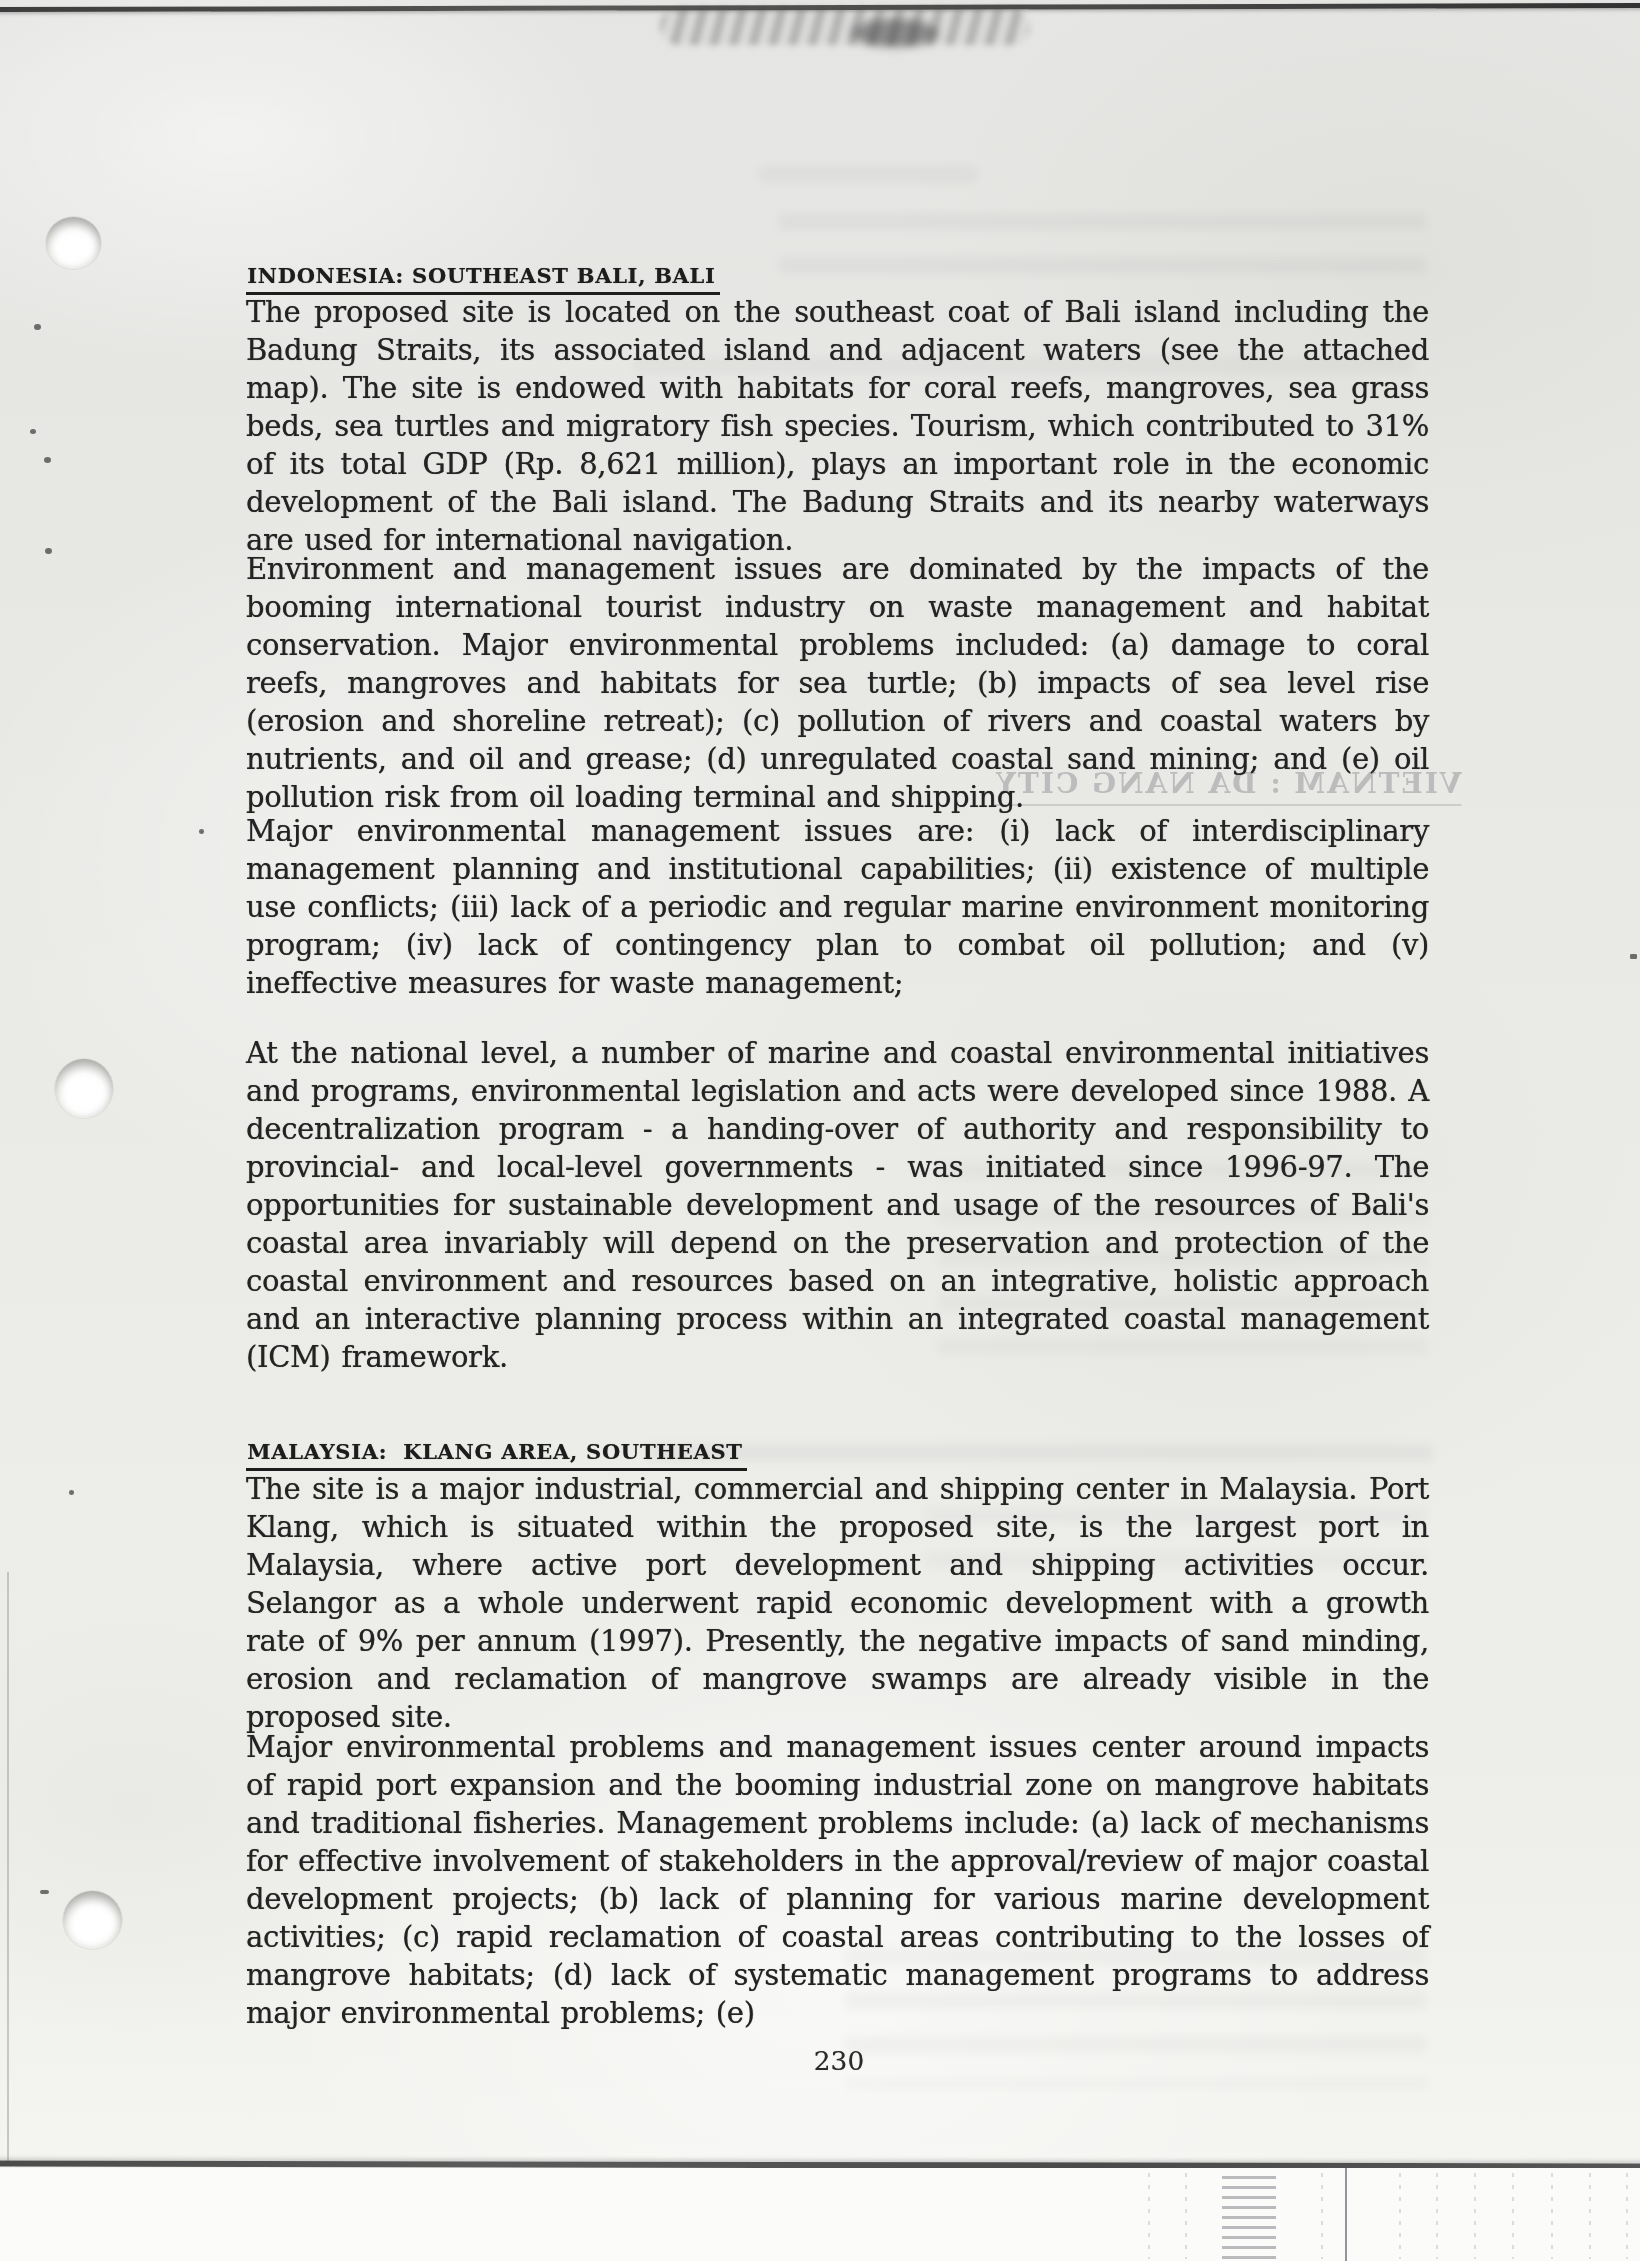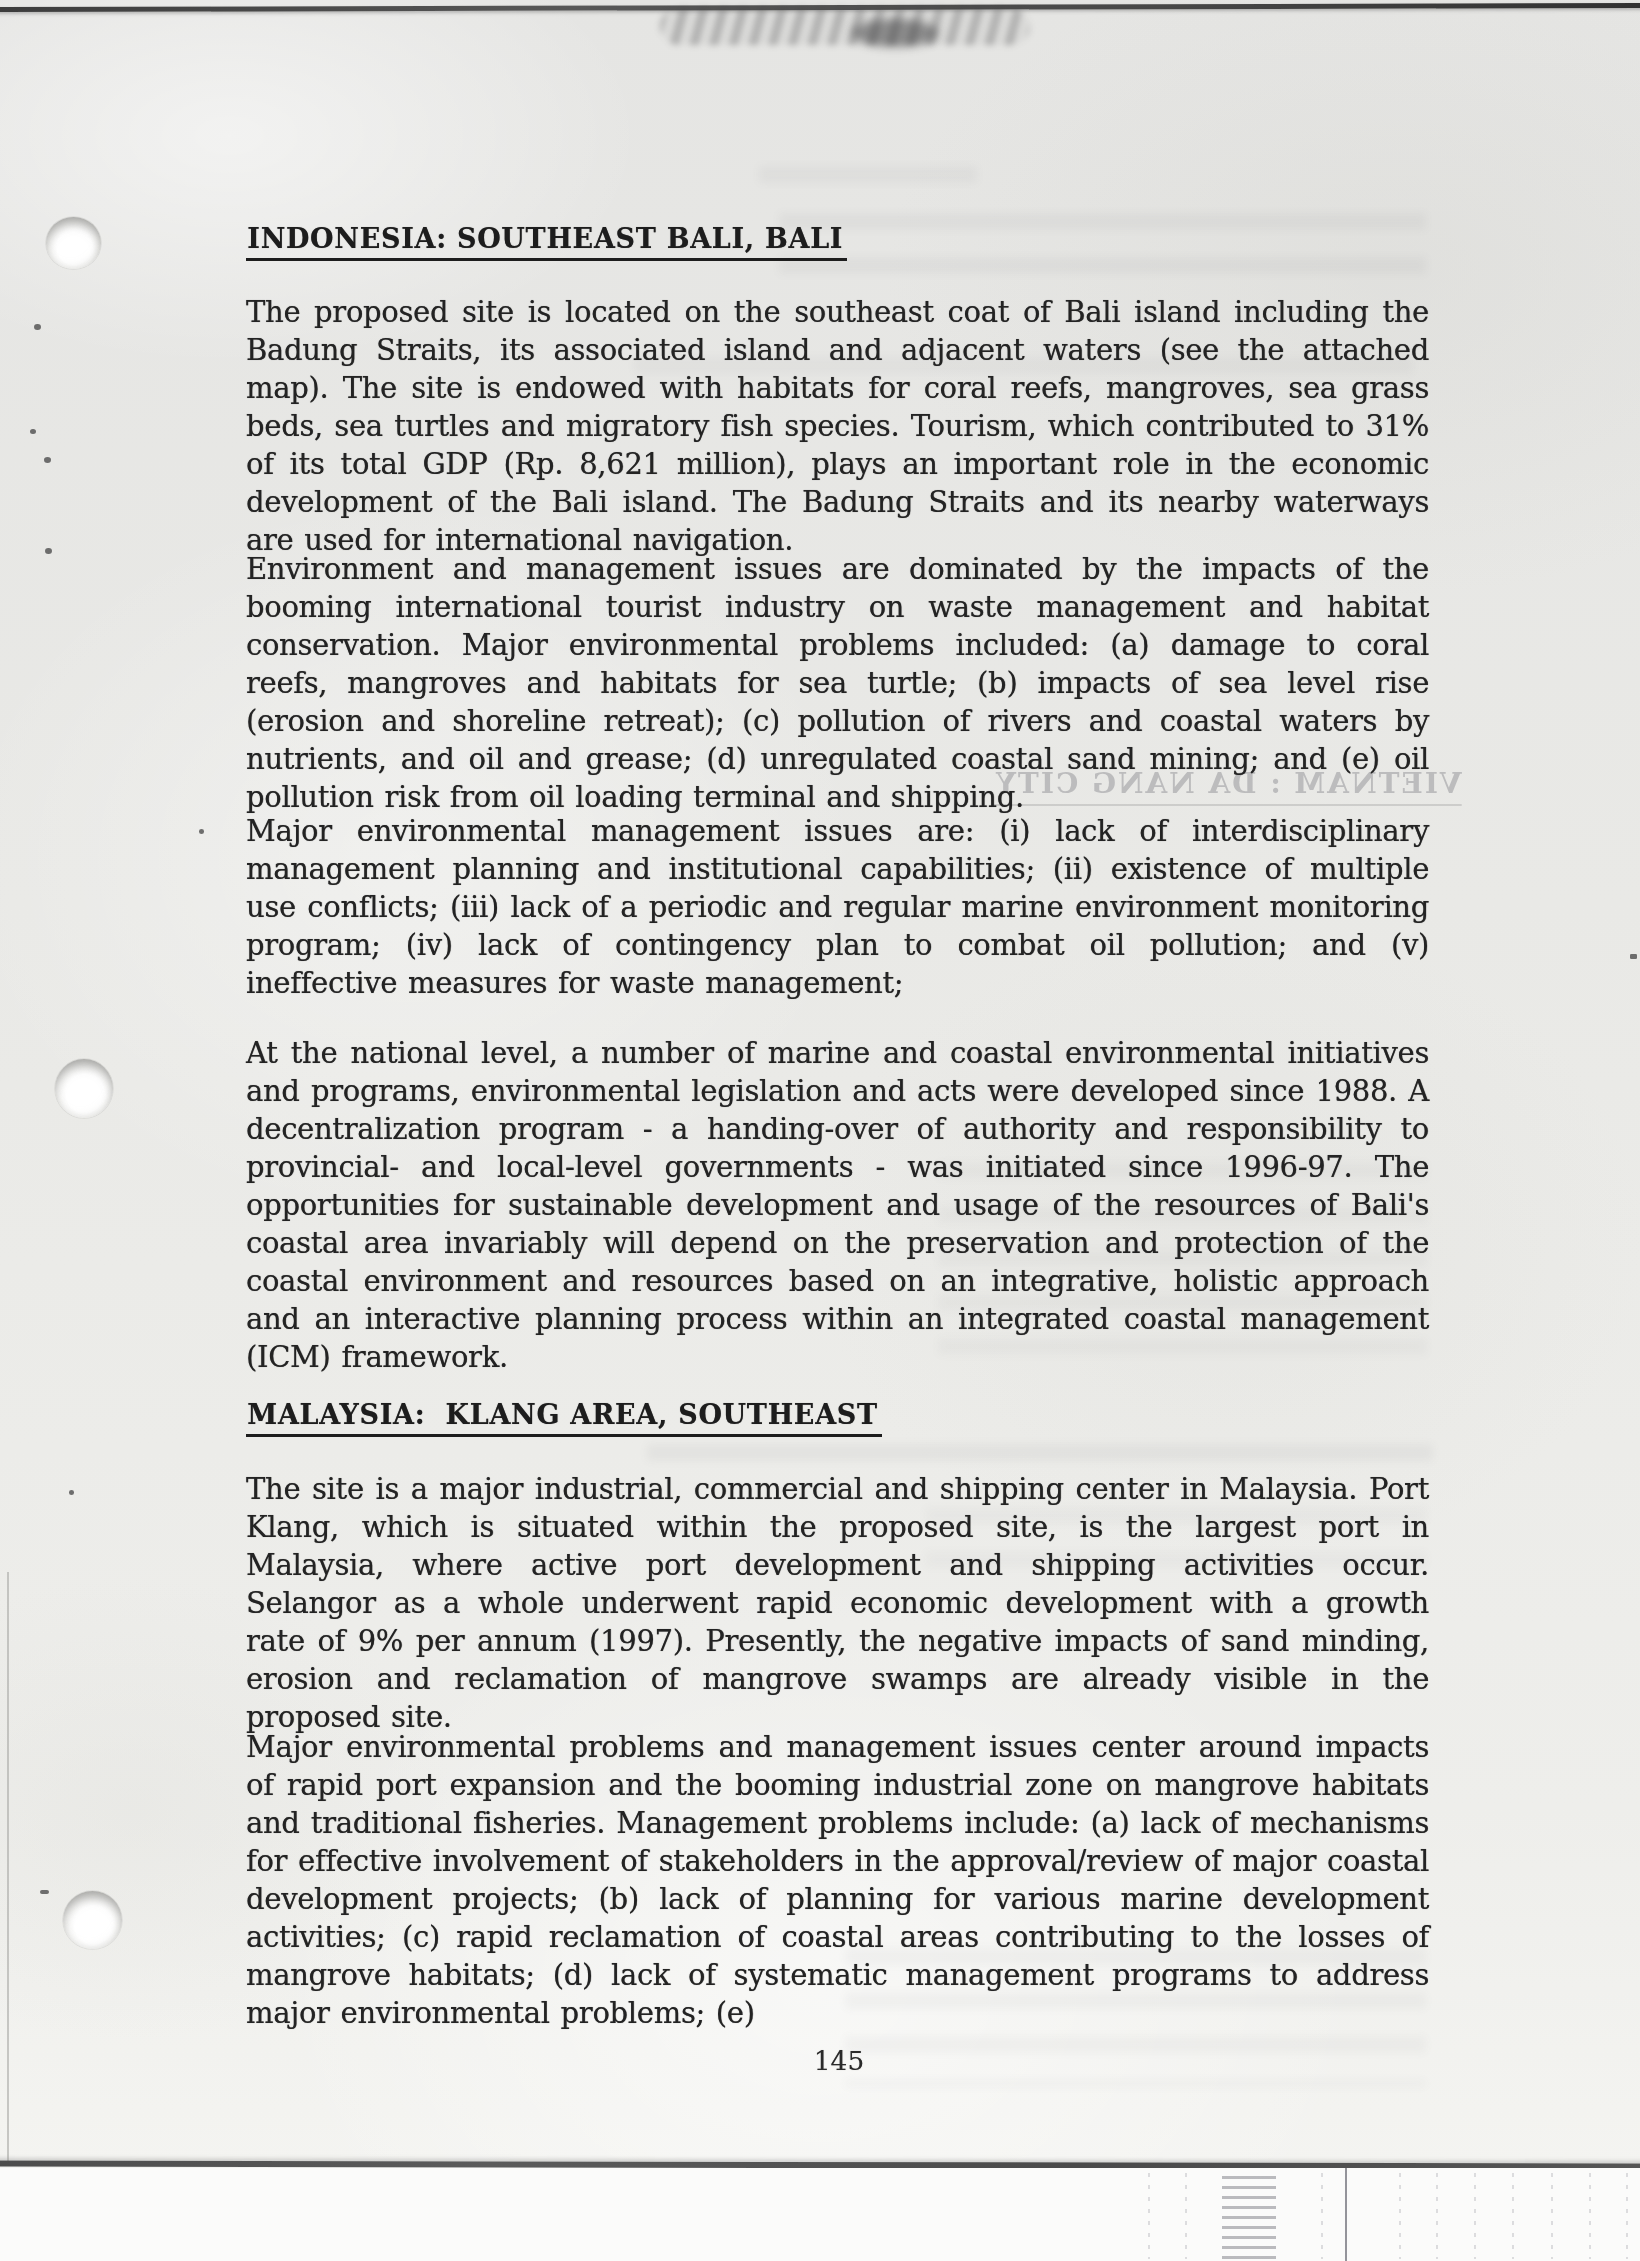--- a/index.html
+++ b/index.html
@@ -83,26 +83,27 @@
     font-family:"DejaVu Serif", serif; font-weight:700;
     font-size:28px; letter-spacing:2px; white-space:nowrap;
     color:rgba(104,104,110,.34);
     border-bottom:2.6px solid rgba(104,104,110,.22);
     padding-bottom:4px;
     filter:blur(0.7px);
   }
   
   .doc-heading{
     position:absolute; left:246px;
-    font-size:27px; font-weight:700; letter-spacing:0.7px;
+    font-size:21px; font-weight:700; letter-spacing:0.7px;
     color:#1d1d1d;
     border-bottom:3.3px solid #1d1d1d;
     padding:0 4px 4px 1.3px;
     white-space:pre-wrap;
     text-shadow:0 0 0.7px rgba(30,30,30,.6);
+    margin-top:40px;
   }
   .doc-para{
     position:absolute; left:246px; width:1183px;
     font-size:29px; line-height:38px;
     letter-spacing:-0.3px; word-spacing:2px;
     text-align:justify;
     color:#232323;
     text-shadow:0 0 0.8px rgba(34,34,34,.55), 0.4px 0.4px 0.4px rgba(34,34,34,.25);
   }
   .page-number{
@@ -154,21 +155,21 @@
 <div class="doc-para" style="top:812px;">Major environmental management issues are: (i) lack of interdisciplinary management planning and institutional capabilities; (ii) existence of multiple use conflicts; (iii) lack of a periodic and regular marine environment monitoring program; (iv) lack of contingency plan to combat oil pollution; and (v) ineffective measures for waste management;</div>
 
 <div class="doc-para" style="top:1034px;">At the national level, a number of marine and coastal environmental initiatives and programs, environmental legislation and acts were developed since 1988.  A decentralization program - a handing-over of authority and responsibility to provincial- and local-level governments - was initiated since 1996-97.  The opportunities for sustainable development and usage of the resources of Bali's coastal area invariably will depend on the preservation and protection of the coastal environment and resources based on an integrative, holistic approach and an interactive planning process within an integrated coastal management (ICM) framework.</div>
 
 <div class="doc-heading" style="top:1399px;">MALAYSIA:  KLANG AREA, SOUTHEAST</div>
 
 <div class="doc-para" style="top:1470px;">The site is a major industrial, commercial and shipping center in Malaysia. Port Klang, which is situated within the proposed site, is the largest port in Malaysia, where active port development and shipping activities occur. Selangor as a whole underwent rapid economic development with a growth rate of 9% per annum (1997). Presently, the negative impacts of sand minding, erosion and reclamation of mangrove swamps are already visible in the proposed site.</div>
 
 <div class="doc-para" style="top:1728px;">Major environmental problems and management issues center around impacts of rapid port expansion and the booming industrial zone on mangrove habitats and traditional fisheries.  Management problems include: (a) lack of mechanisms for effective involvement of stakeholders in the approval/review of major coastal development projects; (b) lack of planning for various marine development activities; (c) rapid reclamation of coastal areas contributing to the losses of mangrove habitats; (d) lack of systematic management programs to address major environmental problems; (e)</div>
 
-<div class="page-number">145</div>
+<div class="page-number">230</div>
 
 <div class="edge-bottom"></div>
 <div class="below-page">
   <div class="below-vline"></div>
   <div class="below-stripes"></div>
   <div class="dash-col" style="left:1148px;"></div>
   <div class="dash-col" style="left:1185px;"></div>
   <div class="dash-col" style="left:1321px;"></div>
   <div class="dash-col" style="left:1399px;"></div>
   <div class="dash-col" style="left:1436px;"></div>

